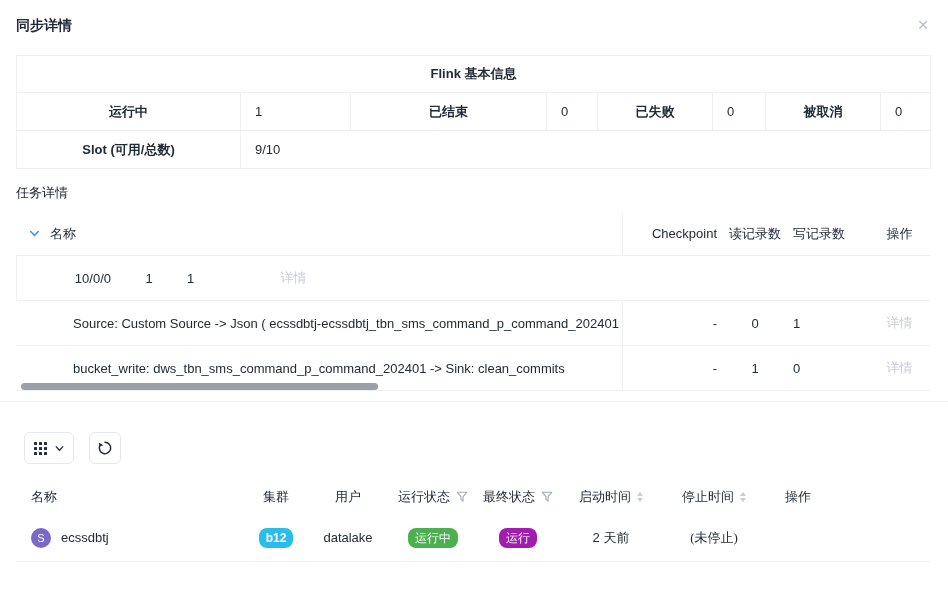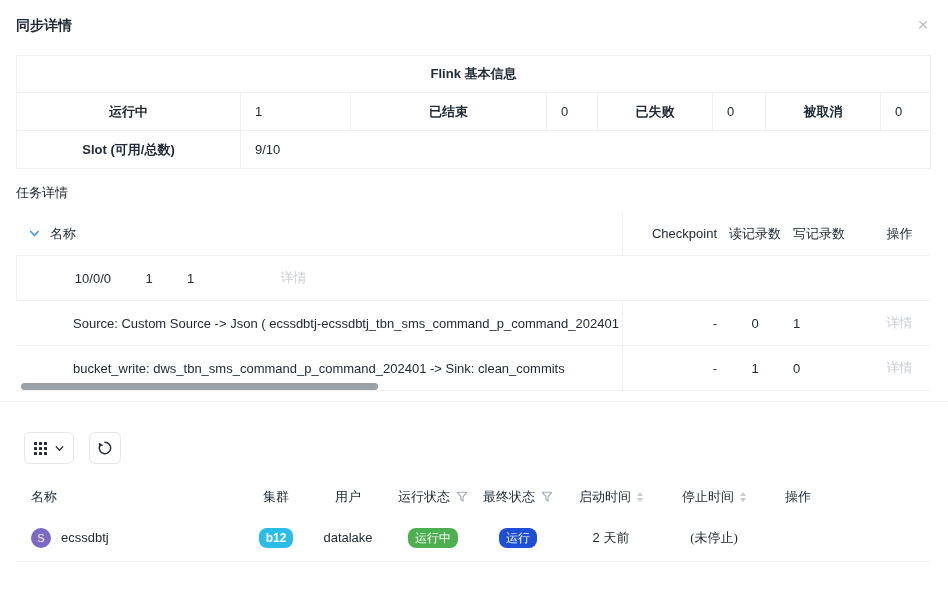--- a/index.html
+++ b/index.html
@@ -91,21 +91,21 @@
   .j-final { width: 92px; flex: none; }
   .j-start { width: 94px; flex: none; }
   .j-stop { width: 112px; flex: none; font-family: Liberation Serif, serif; }
   .j-actions { width: 160px; padding-left: 15px; flex: none; display: flex; align-items: center; gap: 13px; }
   .j-center { display: flex; align-items: center; justify-content: center; gap: 6px; }
   .avatar {
     width: 20px; height: 20px; border-radius: 50%; background: #7b68c9;
     color: #fff; font-size: 11px; display: flex; align-items: center; justify-content: center; flex: none;
   }
   .badge { color: #fff; font-size: 12px; line-height: 1; padding: 4px 7px; border-radius: 8px; display: inline-block; }
-  .badge-cyan { background: #1d4ed8; }
+  .badge-cyan { background: #a21caf; }
   .badge-cluster { background: #2bbde9; font-weight: 700; }
   .badge-green { background: #4caf50; }
   .bold { font-weight: 400; }
   .action-link { color: #8a82e8; cursor: pointer; }
 
   .sorter { display: inline-flex; flex-direction: column; gap: 2px; cursor: pointer; }
   .caret-up { width: 0; height: 0; border-left: 3.5px solid transparent; border-right: 3.5px solid transparent; border-bottom: 4.5px solid #c6ccd4; }
   .caret-down { width: 0; height: 0; border-left: 3.5px solid transparent; border-right: 3.5px solid transparent; border-top: 4.5px solid #c6ccd4; }
 </style>
 </head>

